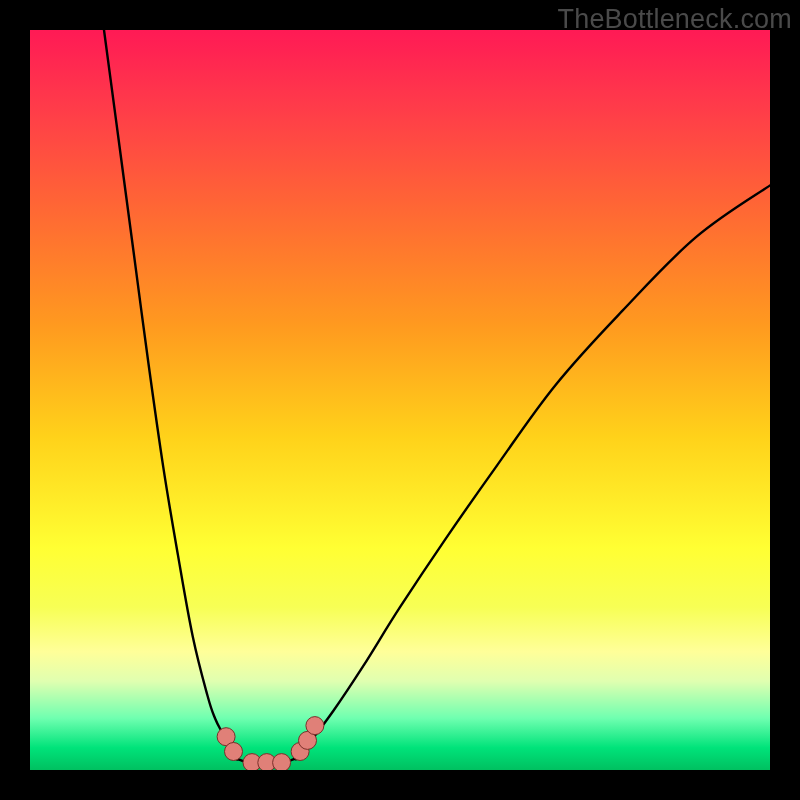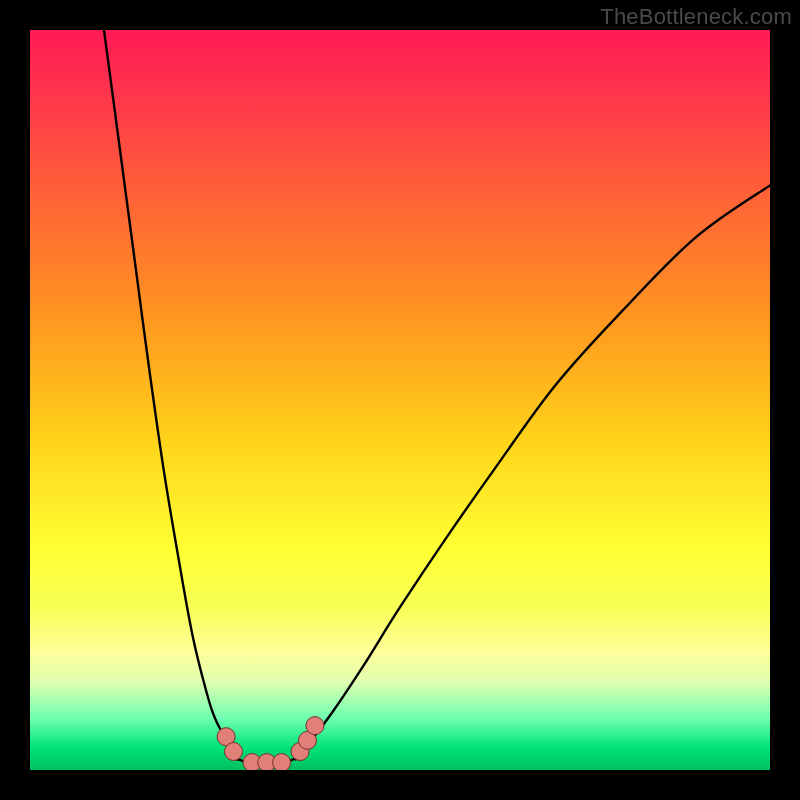--- a/index.html
+++ b/index.html
@@ -44,21 +44,21 @@
     left: 0;
     top: 0;
     width: 740px;
     height: 740px;
   }
   .watermark {
     position: absolute;
     top: 4px;
     right: 8px;
     color: #4a4a4a;
-    font-size: 22px;
+    font-size: 27px;
     font-weight: 500;
     letter-spacing: 0.2px;
     user-select: none;
   }
 </style>
 </head>
 <body>
 
 <div class="frame">
   <div class="watermark">TheBottleneck.com</div>

